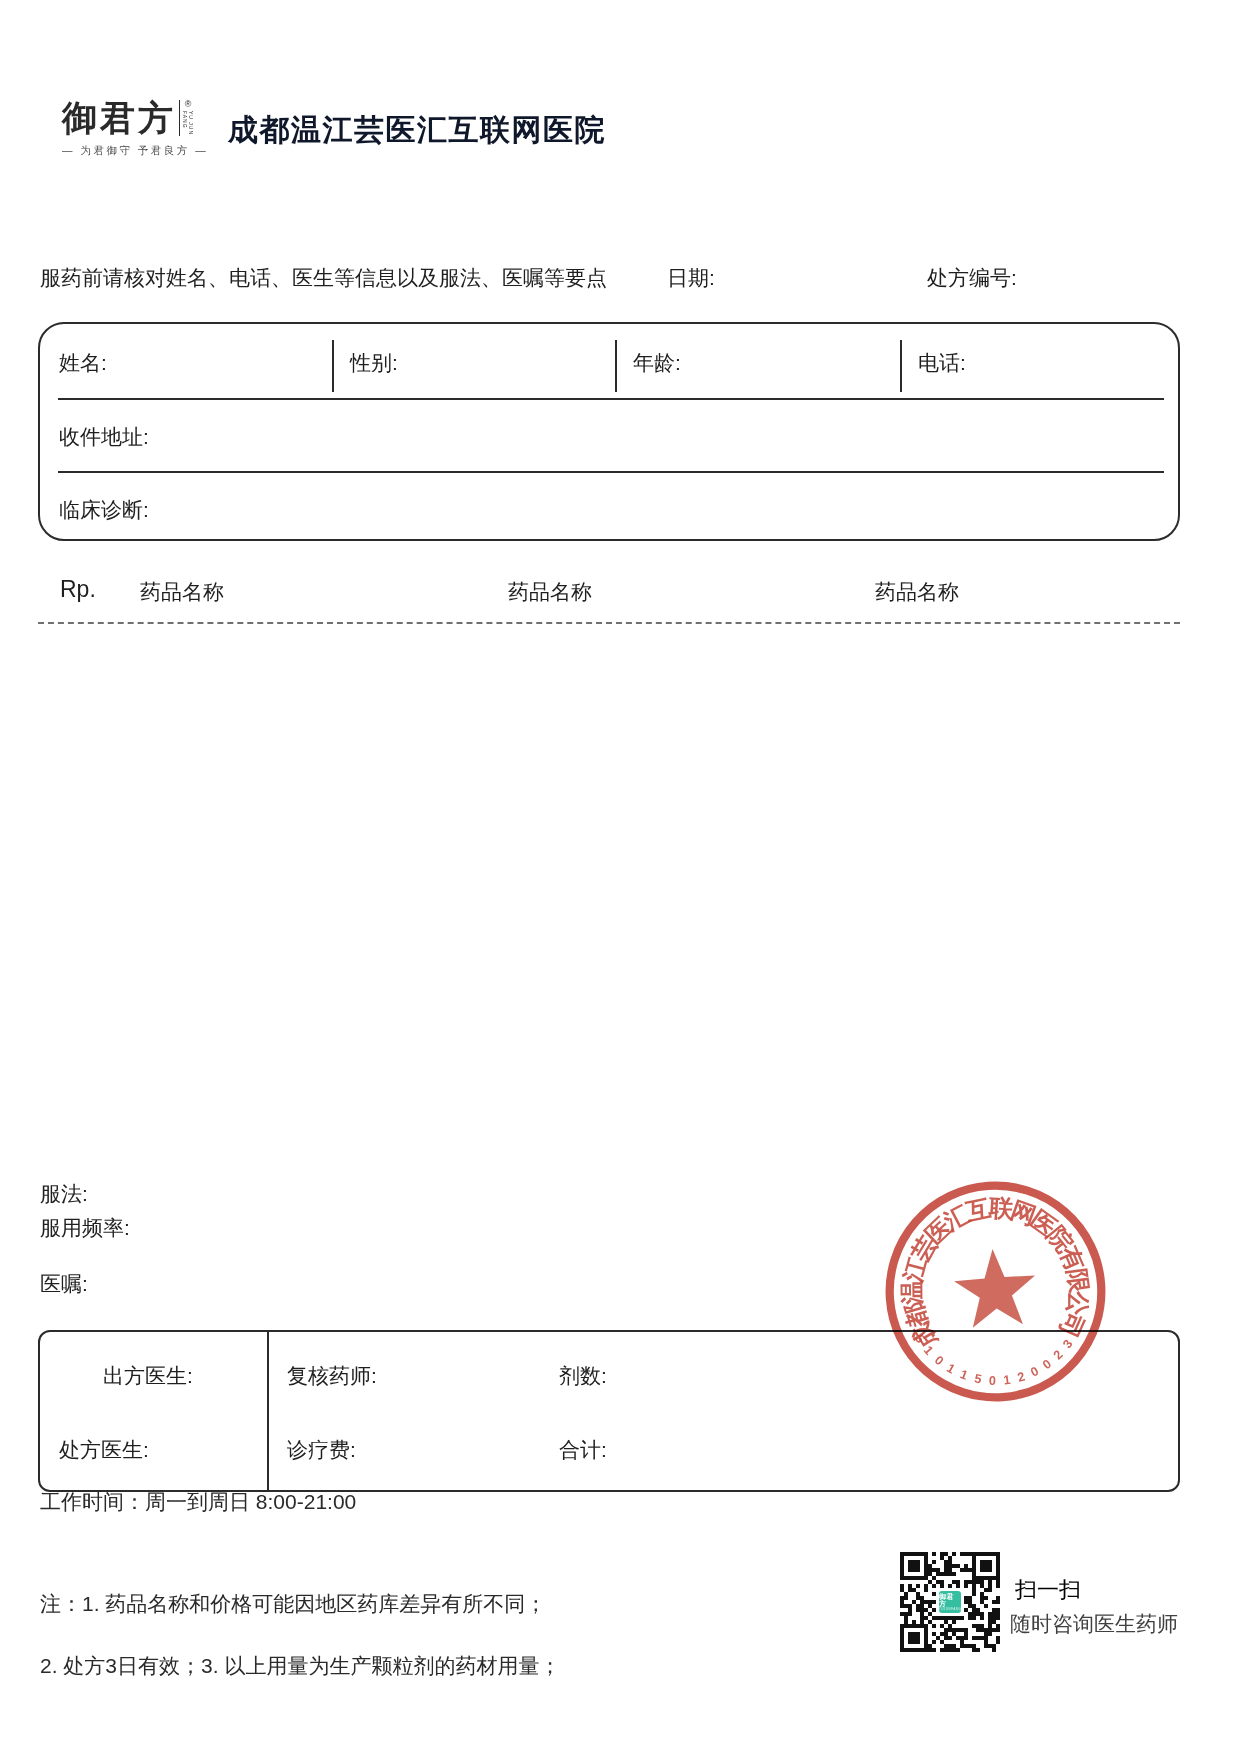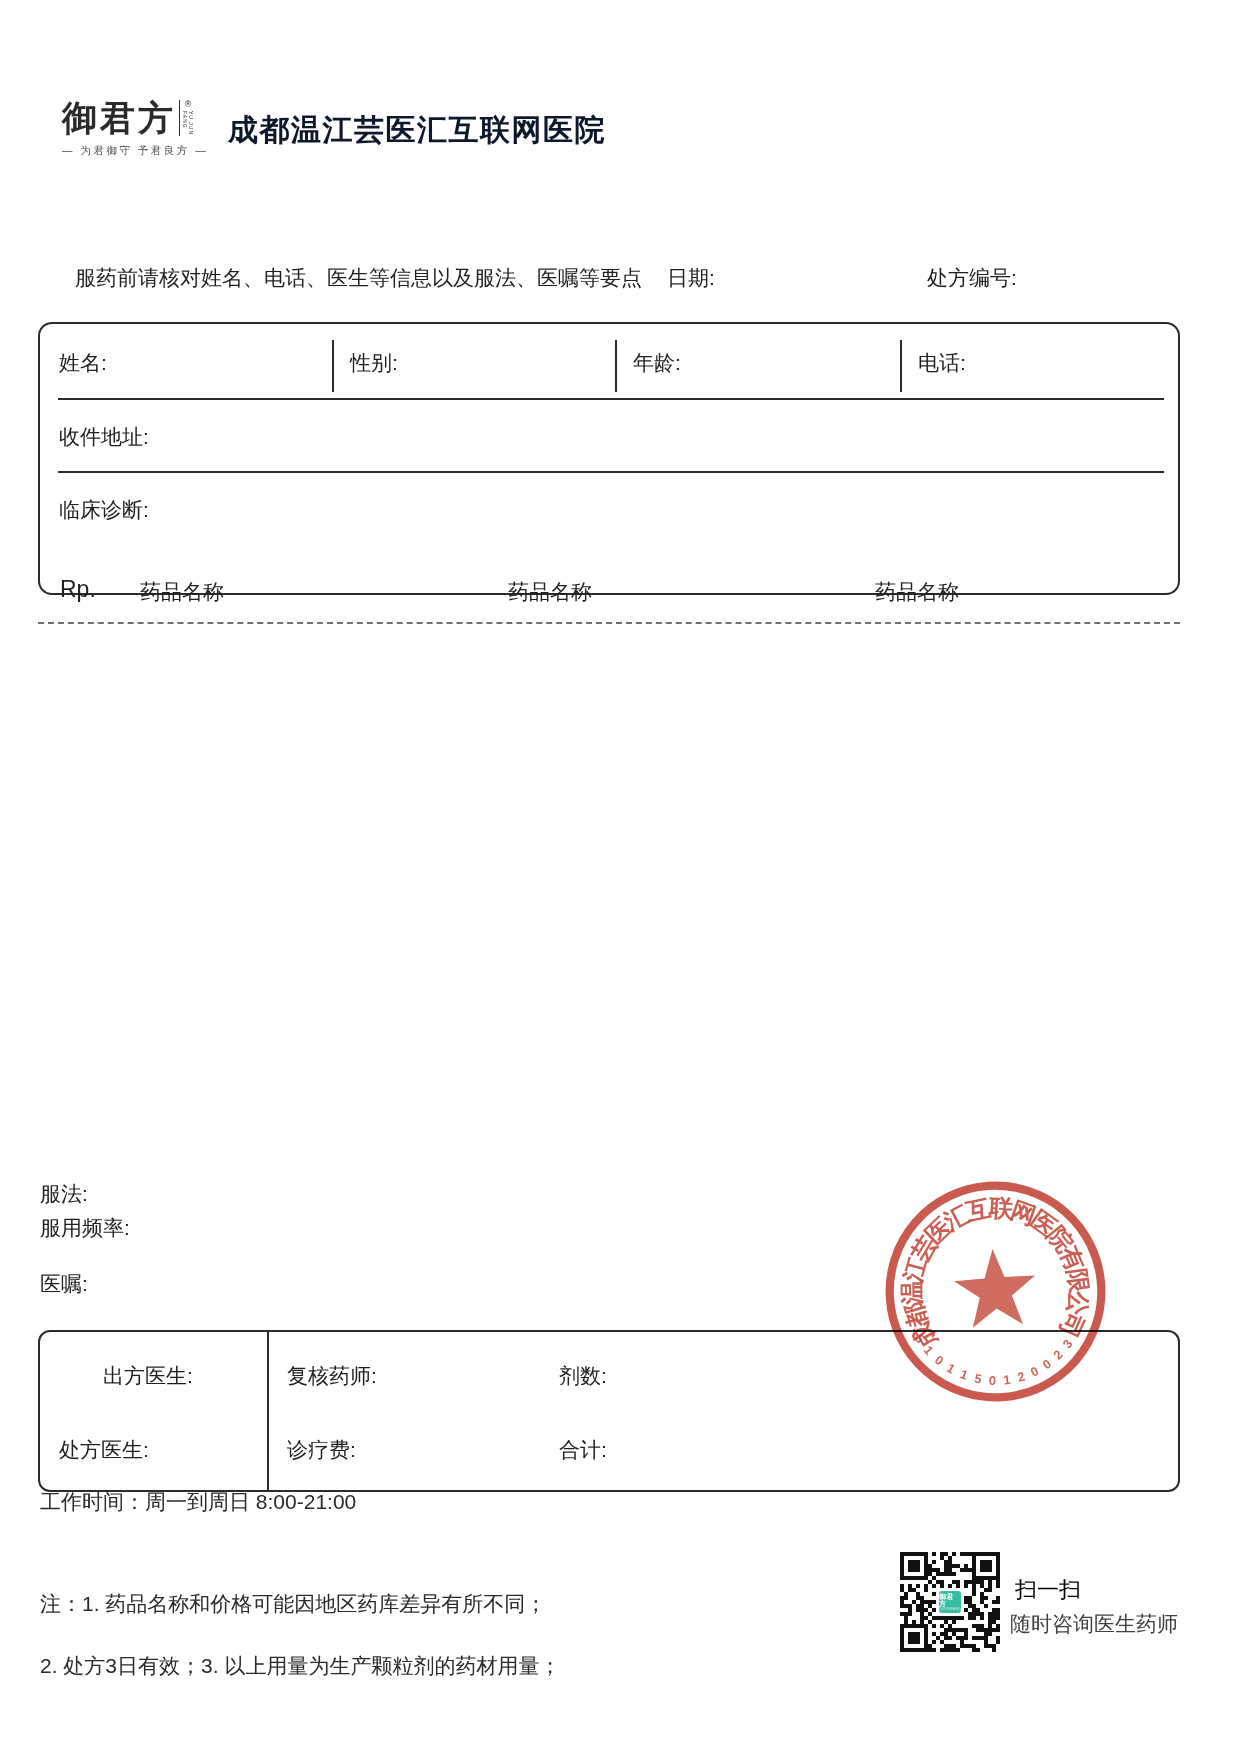--- a/index.html
+++ b/index.html
@@ -15,26 +15,26 @@
   .logo-main{font-size:35px;font-weight:700;letter-spacing:3px;color:#2a2a2a;
     font-family:"DejaVu Serif","Liberation Serif",serif;line-height:1;}
   .logo-side{display:flex;flex-direction:column;align-items:center;margin-left:3px;
     border-left:1px solid #2a2a2a;padding-left:2px;height:36px;}
   .logo-reg{font-size:9px;line-height:1;color:#2a2a2a;}
   .logo-vert{writing-mode:vertical-rl;font-size:5px;letter-spacing:1px;color:#2a2a2a;margin-top:2px;}
   .logo-tagline{margin-top:8px;font-size:10.5px;letter-spacing:2.5px;color:#4a4a4a;white-space:nowrap;}
   .hospital-title{left:228px;top:110px;font-size:30px;font-weight:700;letter-spacing:1.5px;color:#0f172a;}
   
   .notice{top:264px;font-size:21px;color:#1f1f1f;}
-  .notice-text{left:40px;margin-left:35px;}
+  .notice-text{left:40px;}
   .date-label{left:667px;}
   .rxno-label{left:927px;}
   
-  .patient-box{left:38px;top:322px;width:1142px;height:273px;
-    border:2.5px solid #2b2b2b;border-radius:14px;box-sizing:border-box;background:#fff;}
+  .patient-box{left:38px;top:322px;width:1142px;height:219px;
+    border:2.5px solid #2b2b2b;border-radius:26px;box-sizing:border-box;background:#fff;}
   .pb-label{position:absolute;font-size:21px;color:#1f1f1f;line-height:22px;}
   .pb-row1{top:28px;}
   .pb-div{position:absolute;top:16px;height:52px;width:2px;background:#2b2b2b;}
   .pb-hline{position:absolute;left:18px;right:14px;height:2px;background:#2b2b2b;}
   
   .rp-label{left:60px;top:576px;font-size:23px;color:#1f1f1f;}
   .rp-col{top:578px;font-size:21px;color:#1f1f1f;}
   .rp-dash{left:38px;top:622px;width:1142px;height:0;border-top:2.5px dashed #707070;}
   
   .usage{left:40px;font-size:21px;color:#1f1f1f;}

